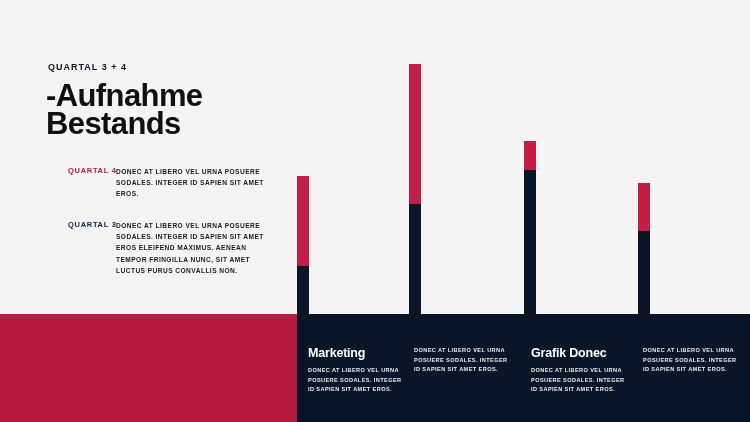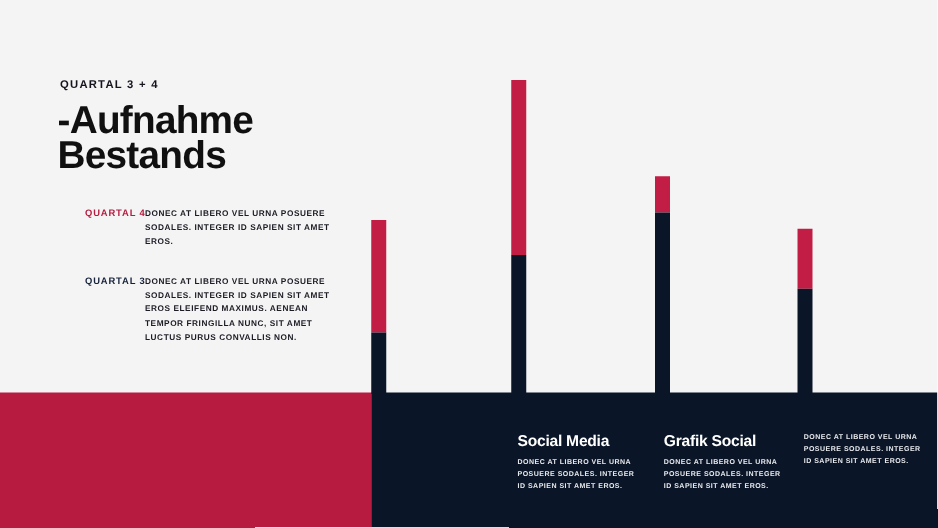--- a/index.html
+++ b/index.html
@@ -169,25 +169,28 @@
   <div class="legend-row q4">
     <div class="legend-key red">QUARTAL 4</div>
     <div class="legend-body">Donec at libero vel urna posuere sodales. Integer id sapien sit amet eros.</div>
   </div>
 
   <div class="legend-row q3">
     <div class="legend-key navy">QUARTAL 3</div>
     <div class="legend-body">Donec at libero vel urna posuere sodales. Integer id sapien sit amet eros eleifend maximus. Aenean tempor fringilla nunc, sit amet luctus purus convallis non.</div>
   </div>
 
+  <div class="card" style="left:308px;">
+    <div class="card-title">Marketing</div>
+    <div class="card-body">Donec at libero vel urna posuere sodales. Integer id sapien sit amet eros.</div>
+  </div>
   <div class="card" style="left:414px;">
-    <div class="card-title">Social Media</div>
     <div class="card-body">Donec at libero vel urna posuere sodales. Integer id sapien sit amet eros.</div>
   </div>
   <div class="card" style="left:531px;">
-    <div class="card-title">Grafik Social</div>
+    <div class="card-title">Grafik Donec</div>
     <div class="card-body">Donec at libero vel urna posuere sodales. Integer id sapien sit amet eros.</div>
   </div>
   <div class="card" style="left:643px;">
     <div class="card-body">Donec at libero vel urna posuere sodales. Integer id sapien sit amet eros.</div>
   </div>
 
 </div>
 
 </body></html>

